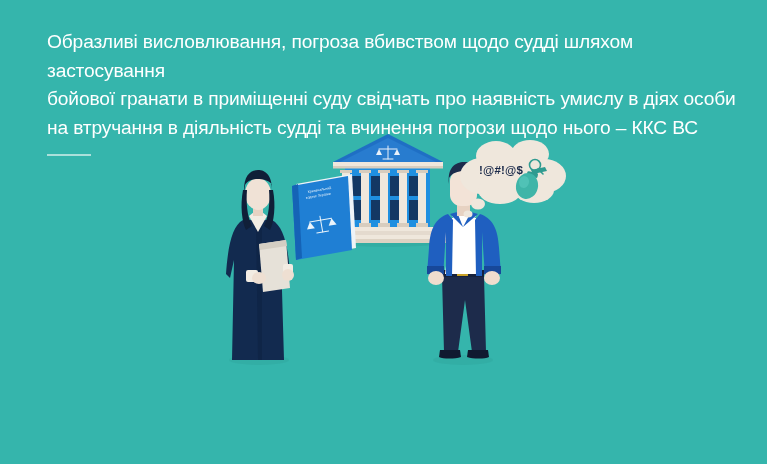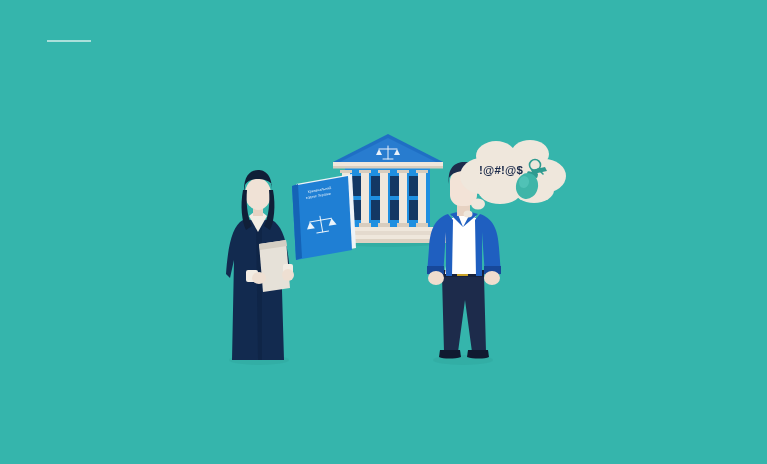--- a/index.html
+++ b/index.html
@@ -72,20 +72,23 @@
     fill: #eaf4fb;
     letter-spacing: .1px;
   }
 </style>
 </head>
 <body>
 
 <div id="stage">
 
   <div id="headline-block">
+    <h1 id="headline">Образливі висловлювання, погроза вбивством щодо судді шляхом застосування
+бойової гранати в приміщенні суду свідчать про наявність умислу в діях особи
+на втручання в діяльність судді та вчинення погрози щодо нього – ККС ВС</h1>
     <div id="headline-rule"></div>
   </div>
 
   <div id="illustration">
     <svg viewBox="0 0 767 336" xmlns="http://www.w3.org/2000/svg">
 
       <g>
 
         <ellipse cx="388" cy="114" rx="56" ry="5" fill="#2fa69d" opacity=".55"></ellipse>
 

